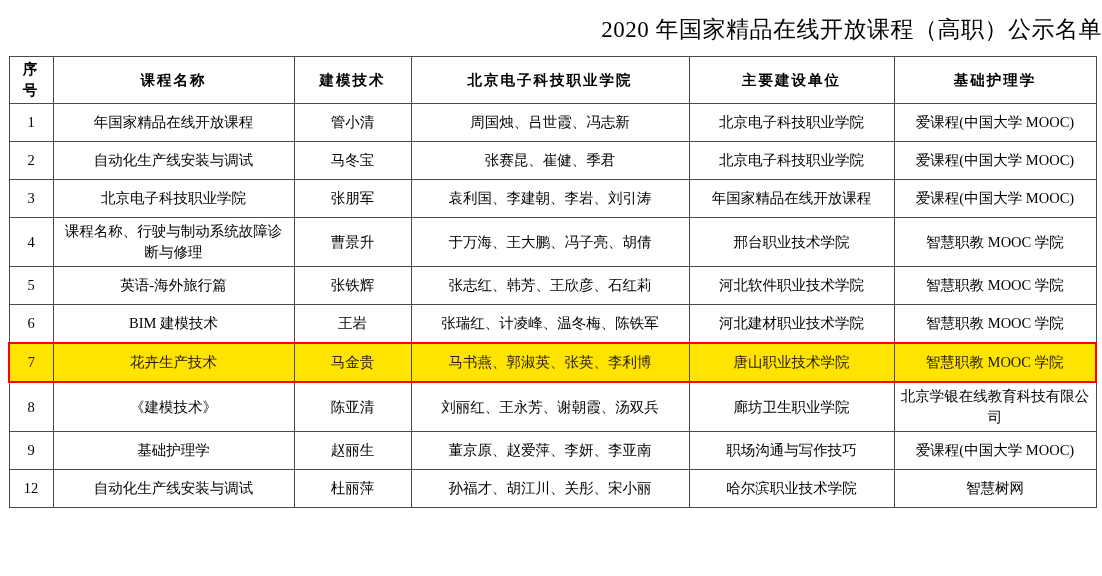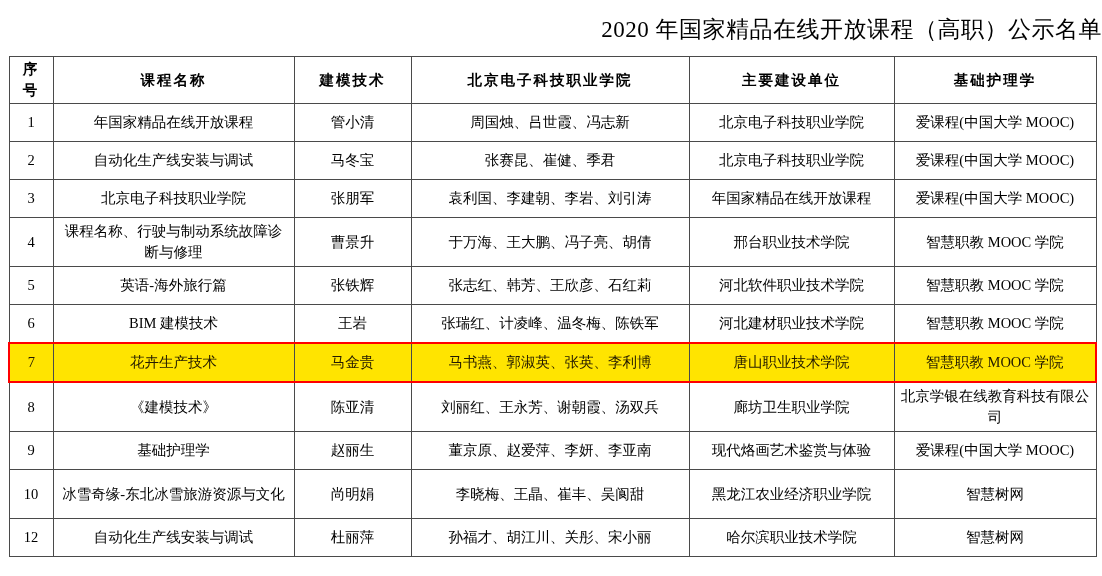--- a/index.html
+++ b/index.html
@@ -156,30 +156,22 @@
           <td>陈亚清</td>
           <td>刘丽红、王永芳、谢朝霞、汤双兵</td>
           <td>廊坊卫生职业学院</td>
           <td>北京学银在线教育科技有限公司</td>
         </tr>
         <tr>
           <td>9</td>
           <td>基础护理学</td>
           <td>赵丽生</td>
           <td>董京原、赵爱萍、李妍、李亚南</td>
-          <td>现代烙画艺术鉴赏与体验</td>
+          <td>职场沟通与写作技巧</td>
           <td>爱课程(中国大学 MOOC)</td>
-        </tr>
-        <tr class="two-line">
-          <td>10</td>
-          <td>冰雪奇缘-东北冰雪旅游资源与文化</td>
-          <td>尚明娟</td>
-          <td>李晓梅、王晶、崔丰、吴阆甜</td>
-          <td>黑龙江农业经济职业学院</td>
-          <td>智慧树网</td>
         </tr>
         <tr>
           <td>12</td>
           <td>自动化生产线安装与调试</td>
           <td>杜丽萍</td>
           <td>孙福才、胡江川、关彤、宋小丽</td>
           <td>哈尔滨职业技术学院</td>
           <td>智慧树网</td>
         </tr>
       </tbody>

